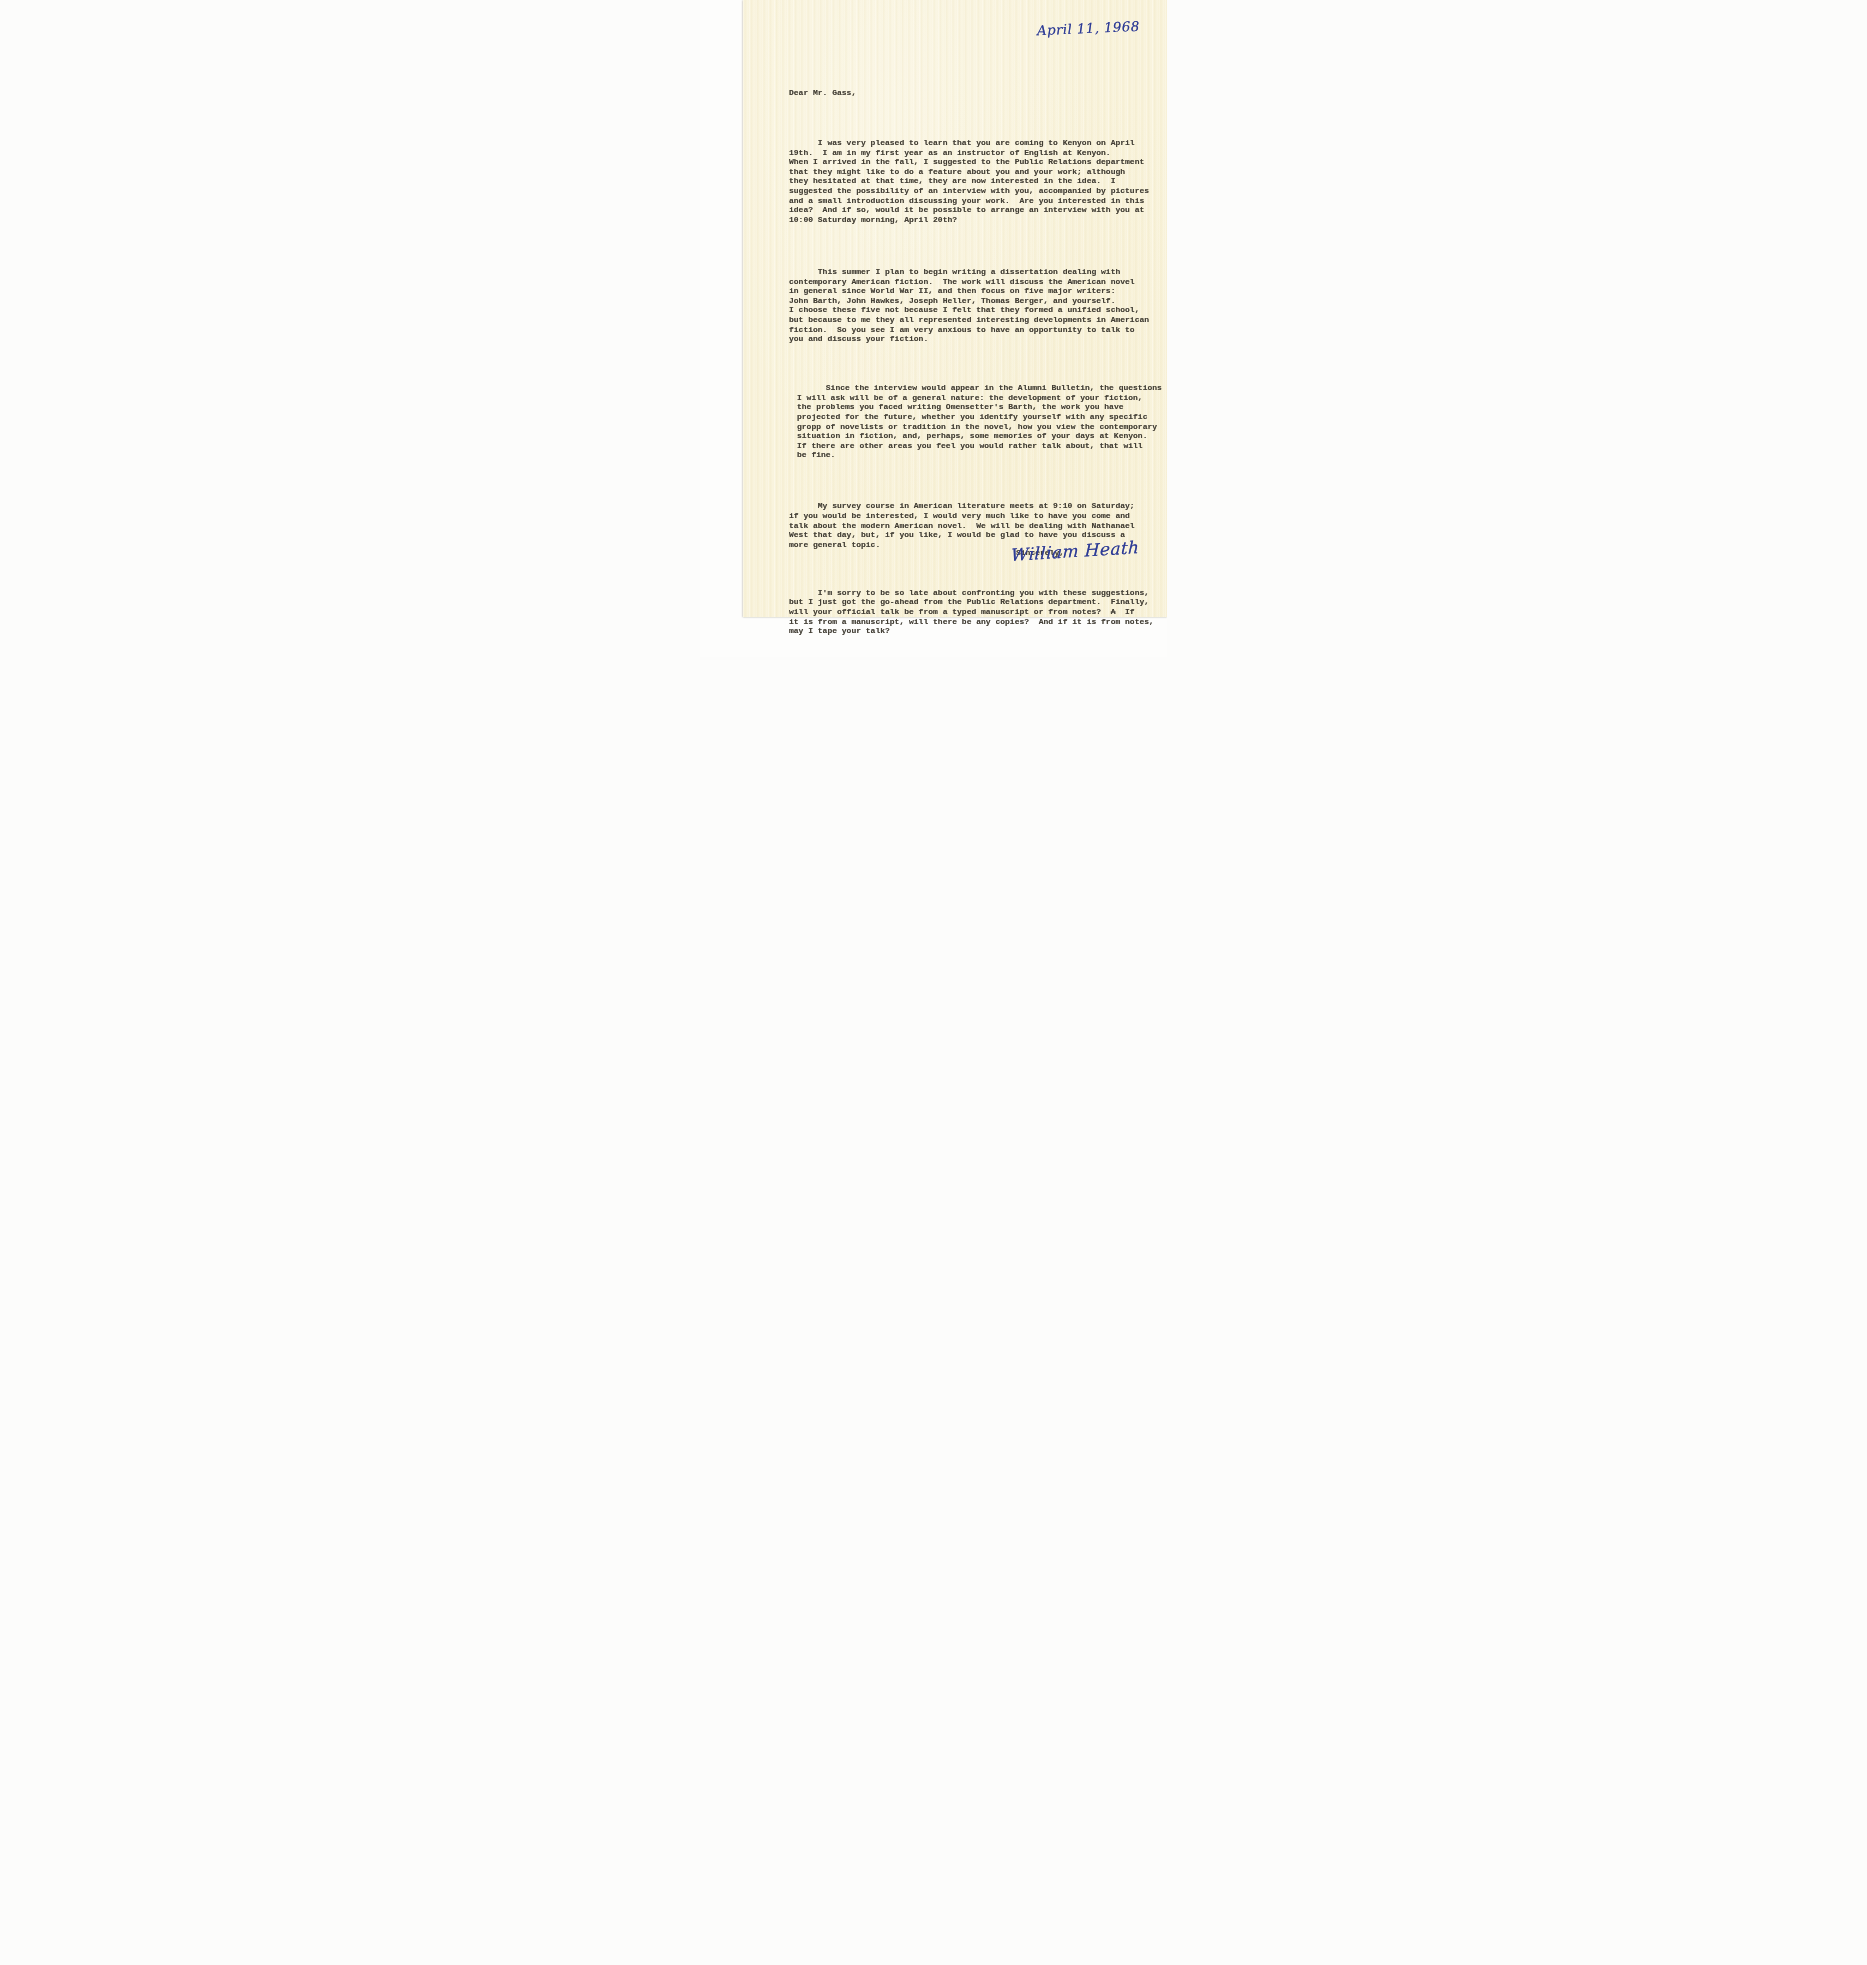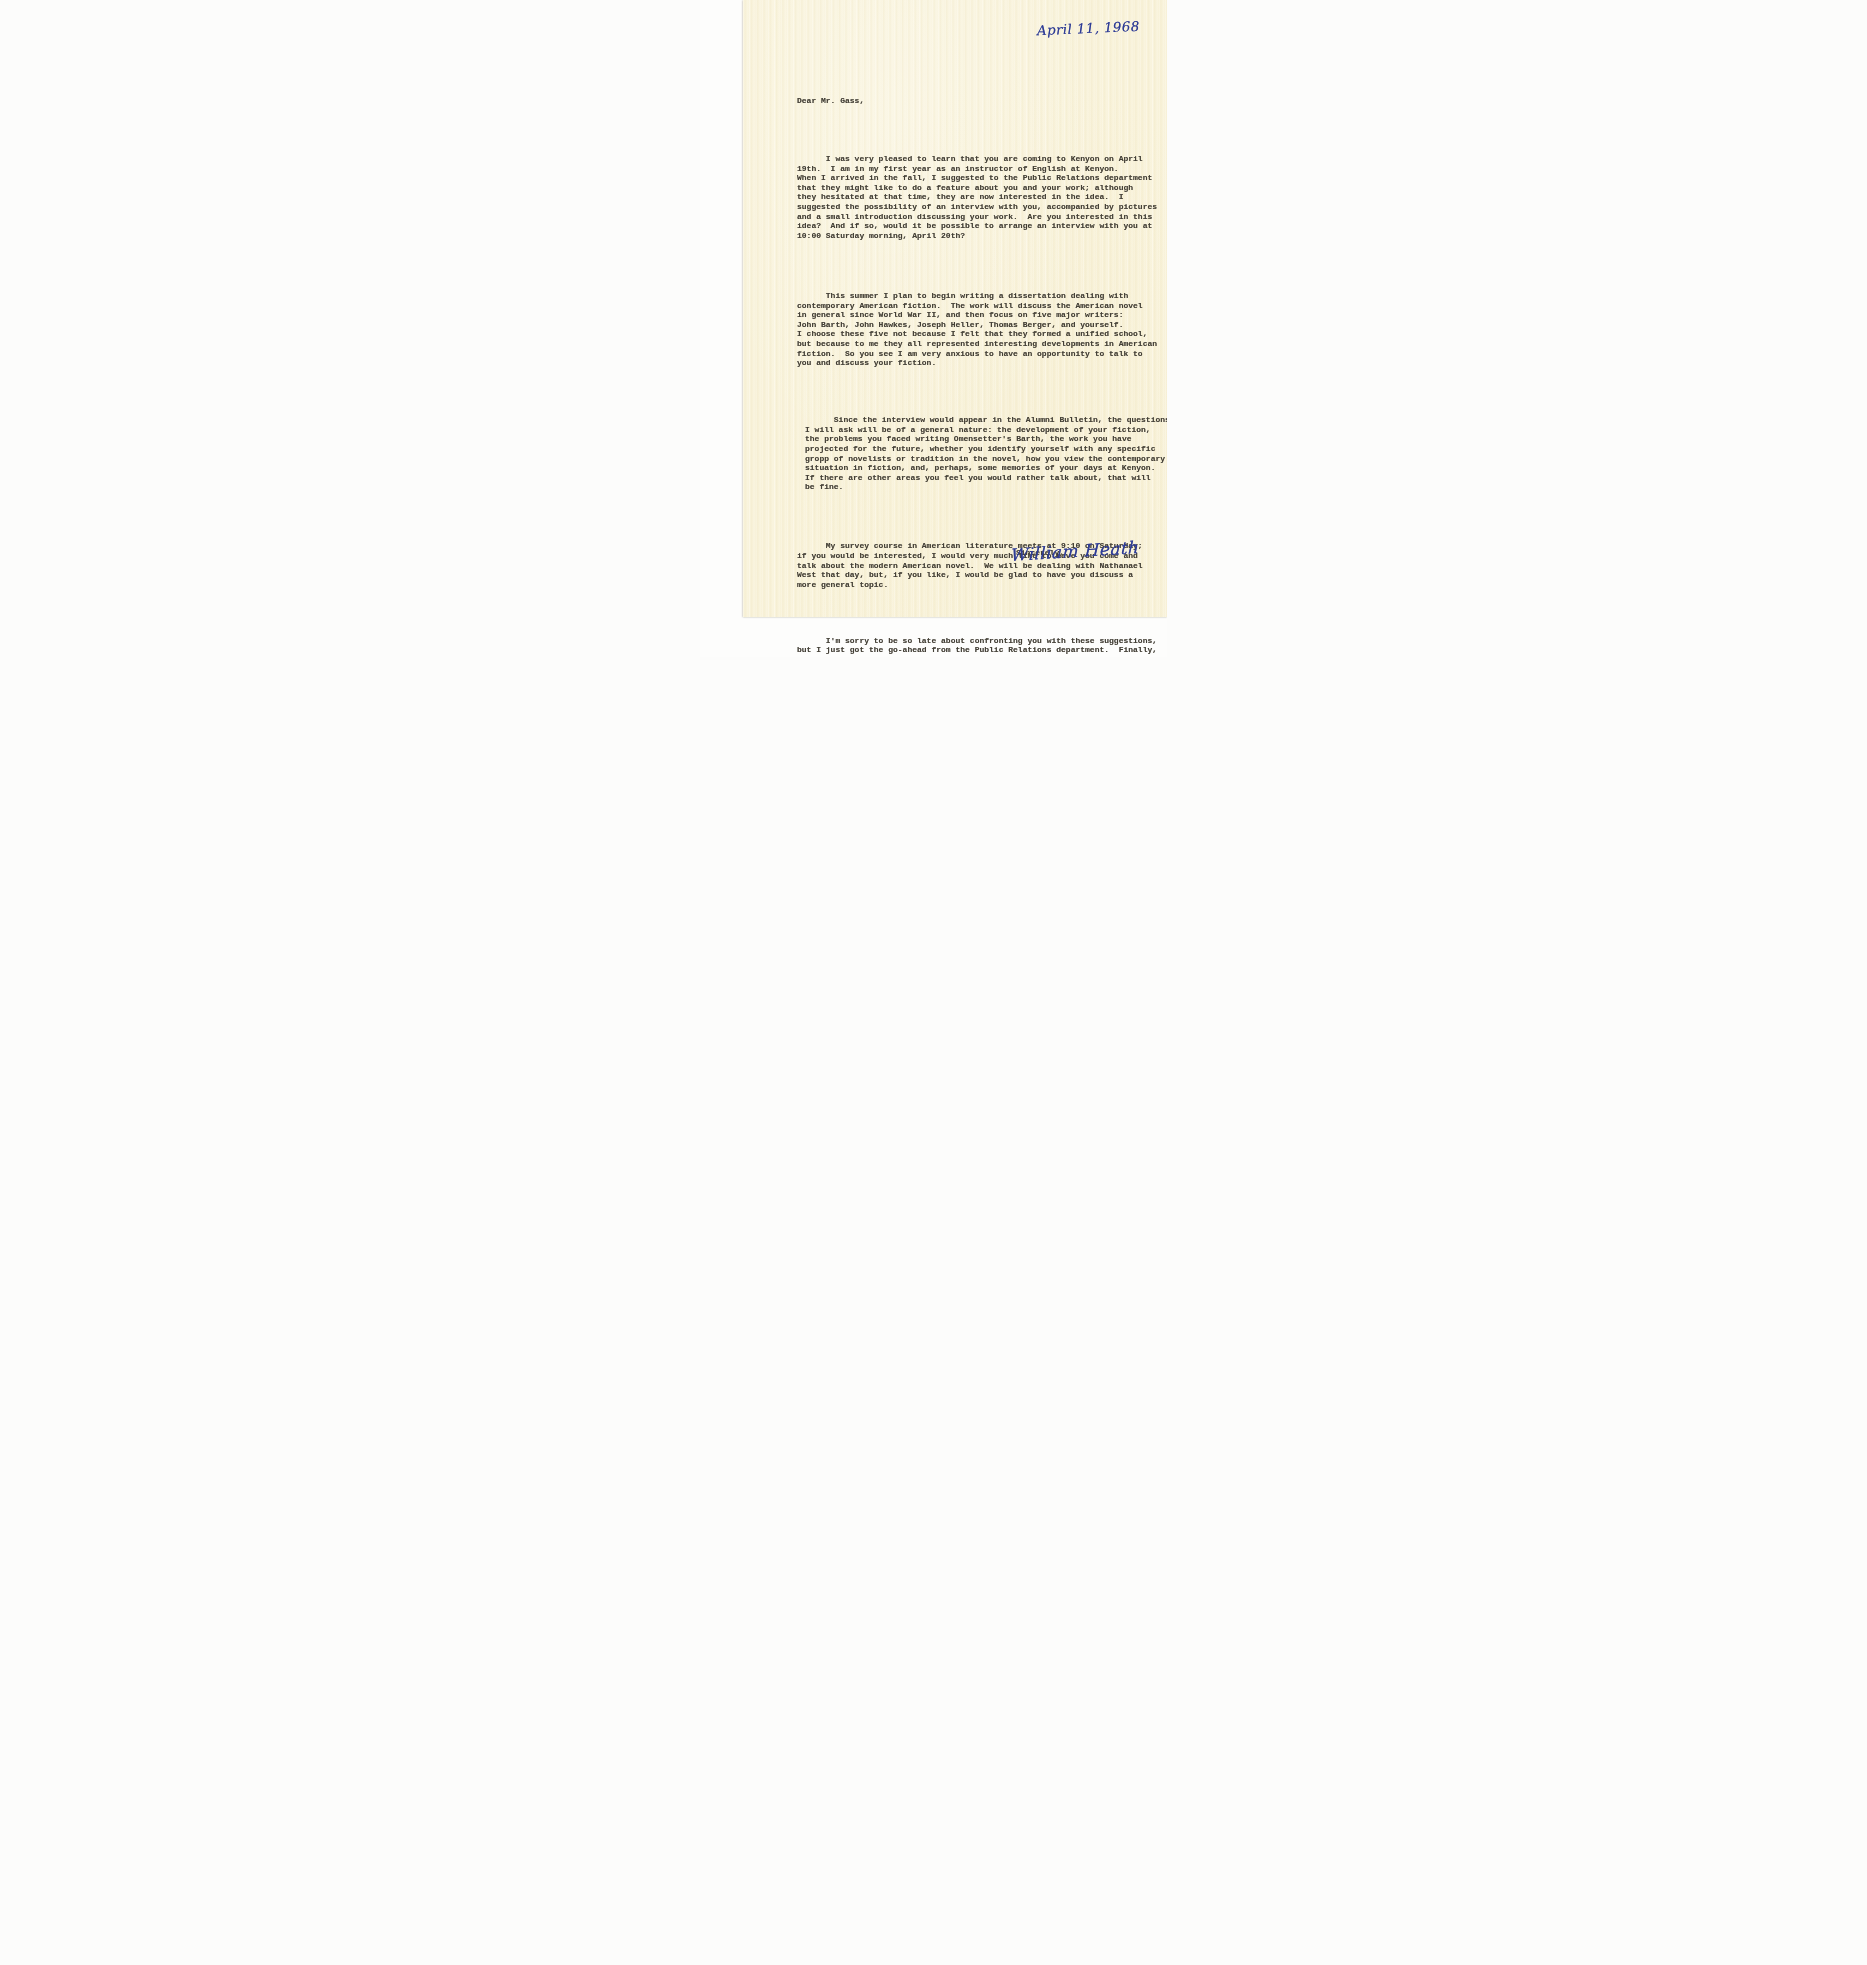--- a/index.html
+++ b/index.html
@@ -39,21 +39,21 @@
     top: 69px;
     width: 371px;
     font-family: "Liberation Mono", "DejaVu Sans Mono", monospace;
     font-weight: 700;
     font-size: 8px;
     line-height: 9.6px;
     color: #433f36;
     white-space: pre;
     text-shadow: 0 0 0.4px rgba(67, 63, 54, 0.45);
   }
-  .para { margin: 8px; }
+  .para { margin: 0; }
   .p1 { margin-top: 11.4px; }
   .p2 { margin-top: 14px; }
   .p3 { margin-top: 10.6px; padding-left: 8px; }
   .p4 { margin-top: 12.6px; }
   .p5 { margin-top: 9.8px; }
   .u {
     text-decoration-thickness: 0.9px;
     text-underline-offset: 1.6px;
     text-decoration-skip-ink: none;
   }

